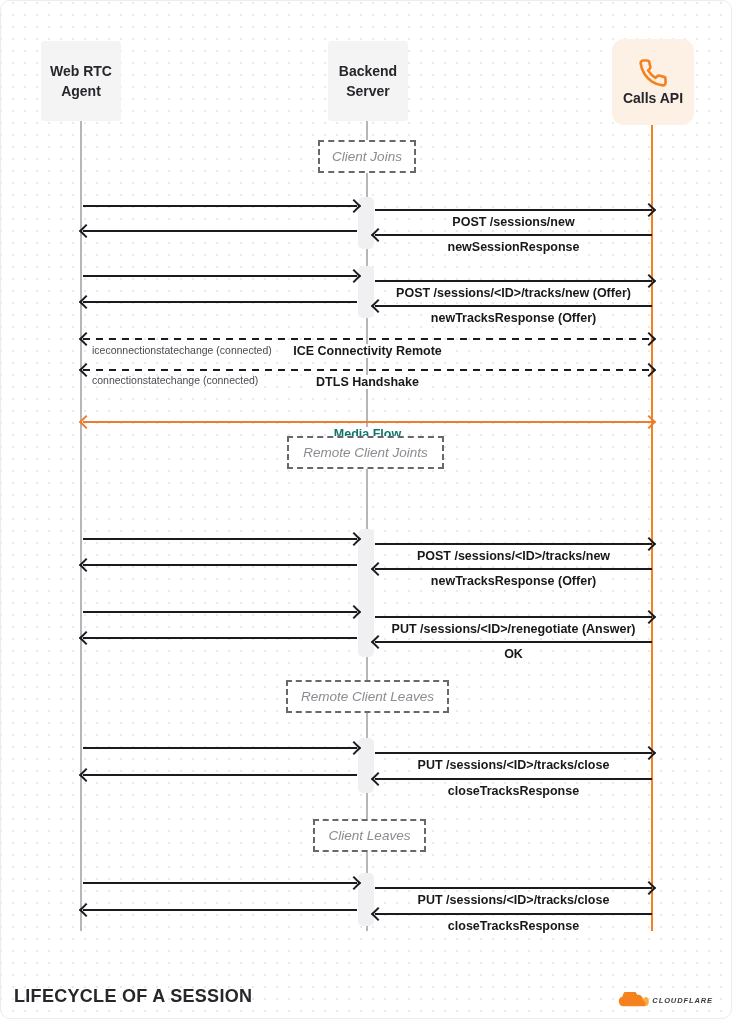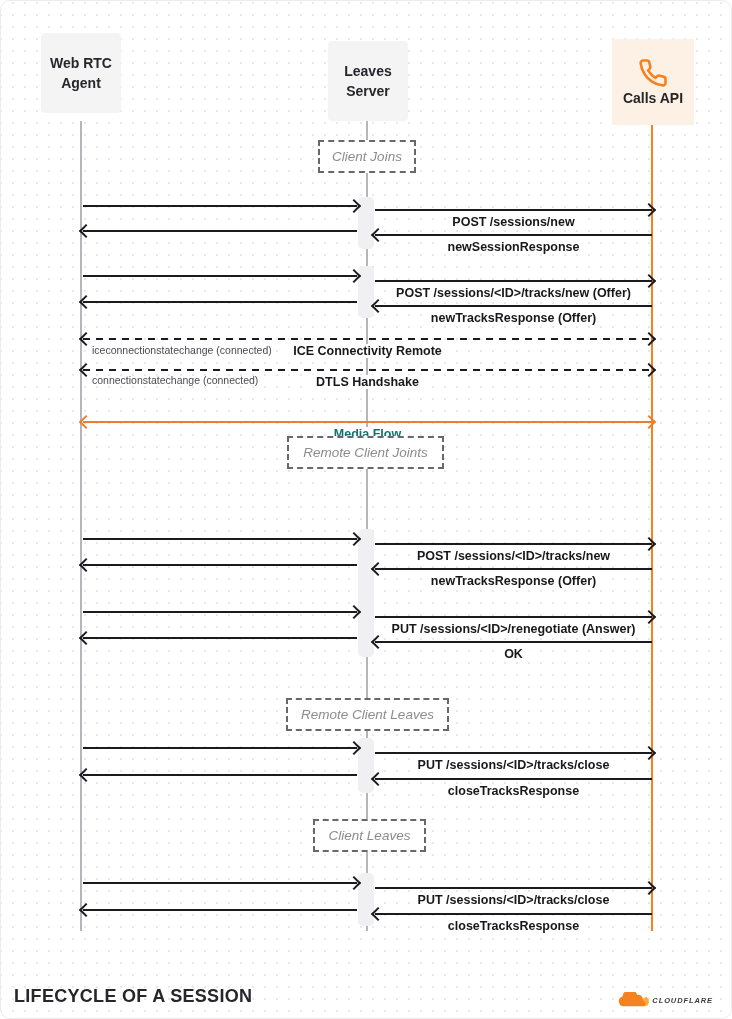--- a/index.html
+++ b/index.html
@@ -22,33 +22,33 @@
   .bar{position:absolute;left:357px;width:16px;background:#f0f0f2;border-radius:5px;}
   #bar1{top:196px;height:52px}
   #bar2{top:265px;height:52px}
   #bar3{top:528px;height:128px}
   #bar4{top:737px;height:55px}
   #bar5{top:872px;height:53px}
 
   
   .pbox{position:absolute;display:flex;align-items:center;justify-content:center;
     text-align:center;font-weight:bold;font-size:14px;color:#26262b;line-height:1.45;}
-  #p-webrtc{left:40px;top:32px;width:80px;height:80px;background:#f4f4f5;border-radius:4px;text-align:center;}
+  #p-webrtc{left:40px;top:40px;width:80px;height:80px;background:#f4f4f5;border-radius:4px;text-align:center;}
   #p-backend{left:327px;top:40px;width:80px;height:80px;background:#f4f4f5;border-radius:4px;}
-  #p-calls{left:611px;top:38px;width:82px;height:84px;background:#fcf1e4;border-radius:0;
+  #p-calls{left:611px;top:38px;width:82px;height:84px;background:#fcf1e4;border-radius:12px;
     flex-direction:column;padding-top:2px;}
   #p-calls .plabel{font-size:14px;}
 
   
   .section{position:absolute;background:#fff;border:2px dashed #67676d;color:#8b8b92;
     font-size:13.5px;font-weight:500;display:flex;align-items:center;justify-content:center;
     white-space:nowrap;font-style:italic;}
   #sec1{left:317px;top:139px;width:94px;height:29px}
   #sec2{left:286px;top:435px;width:153px;height:29px}
-  #sec3{left:285px;top:697px;width:159px;height:29px}
+  #sec3{left:285px;top:679px;width:159px;height:29px}
   #sec4{left:312px;top:818px;width:109px;height:29px}
 
   
   .arrow{position:absolute;height:0;}
   .arrow .line{position:absolute;left:0;right:0;top:-1.3px;height:2.6px;background:#1b1b1f;}
   .arrow.dashed .line{background:repeating-linear-gradient(90deg,#1b1b1f 0 7px,transparent 7px 13px);}
   .arrow.orange .line{background:#ed7c2e;}
   .head{position:absolute;width:8px;height:8px;border-top:2.6px solid #1b1b1f;border-right:2.6px solid #1b1b1f;}
   .head.r{right:-2px;top:-5.3px;transform:rotate(45deg);}
   .head.l{left:-2px;top:-5.3px;transform:rotate(-135deg);}
@@ -245,21 +245,21 @@
   <div class="arrow rhalf" id="a27">
     <span class="line"></span>
       <span class="head l"></span>
     <span class="albl">closeTracksResponse</span>
   </div>
 
   <div class="pbox" id="p-webrtc">
     <span class="plabel">Web RTC Agent</span>
   </div>
   <div class="pbox" id="p-backend">
-    <span class="plabel">Leaves Server</span>
+    <span class="plabel">Backend Server</span>
   </div>
   <div class="pbox" id="p-calls">
     <span style="display:block;height:30px;">
       <svg width="30" height="30" viewBox="0 0 24 24" fill="none" stroke="#f6821f" stroke-width="2.1" stroke-linecap="round" stroke-linejoin="round">
         <path d="M22 16.92v3a2 2 0 0 1-2.18 2 19.79 19.79 0 0 1-8.63-3.07 19.5 19.5 0 0 1-6-6 19.79 19.79 0 0 1-3.07-8.67A2 2 0 0 1 4.11 2h3a2 2 0 0 1 2 1.72 12.84 12.84 0 0 0 .7 2.81 2 2 0 0 1-.45 2.11L8.09 9.91a16 16 0 0 0 6 6l1.27-1.27a2 2 0 0 1 2.11-.45 12.84 12.84 0 0 0 2.81.7A2 2 0 0 1 22 16.92z"></path>
       </svg>
     </span>
     <span class="plabel">Calls API</span>
   </div>
 

